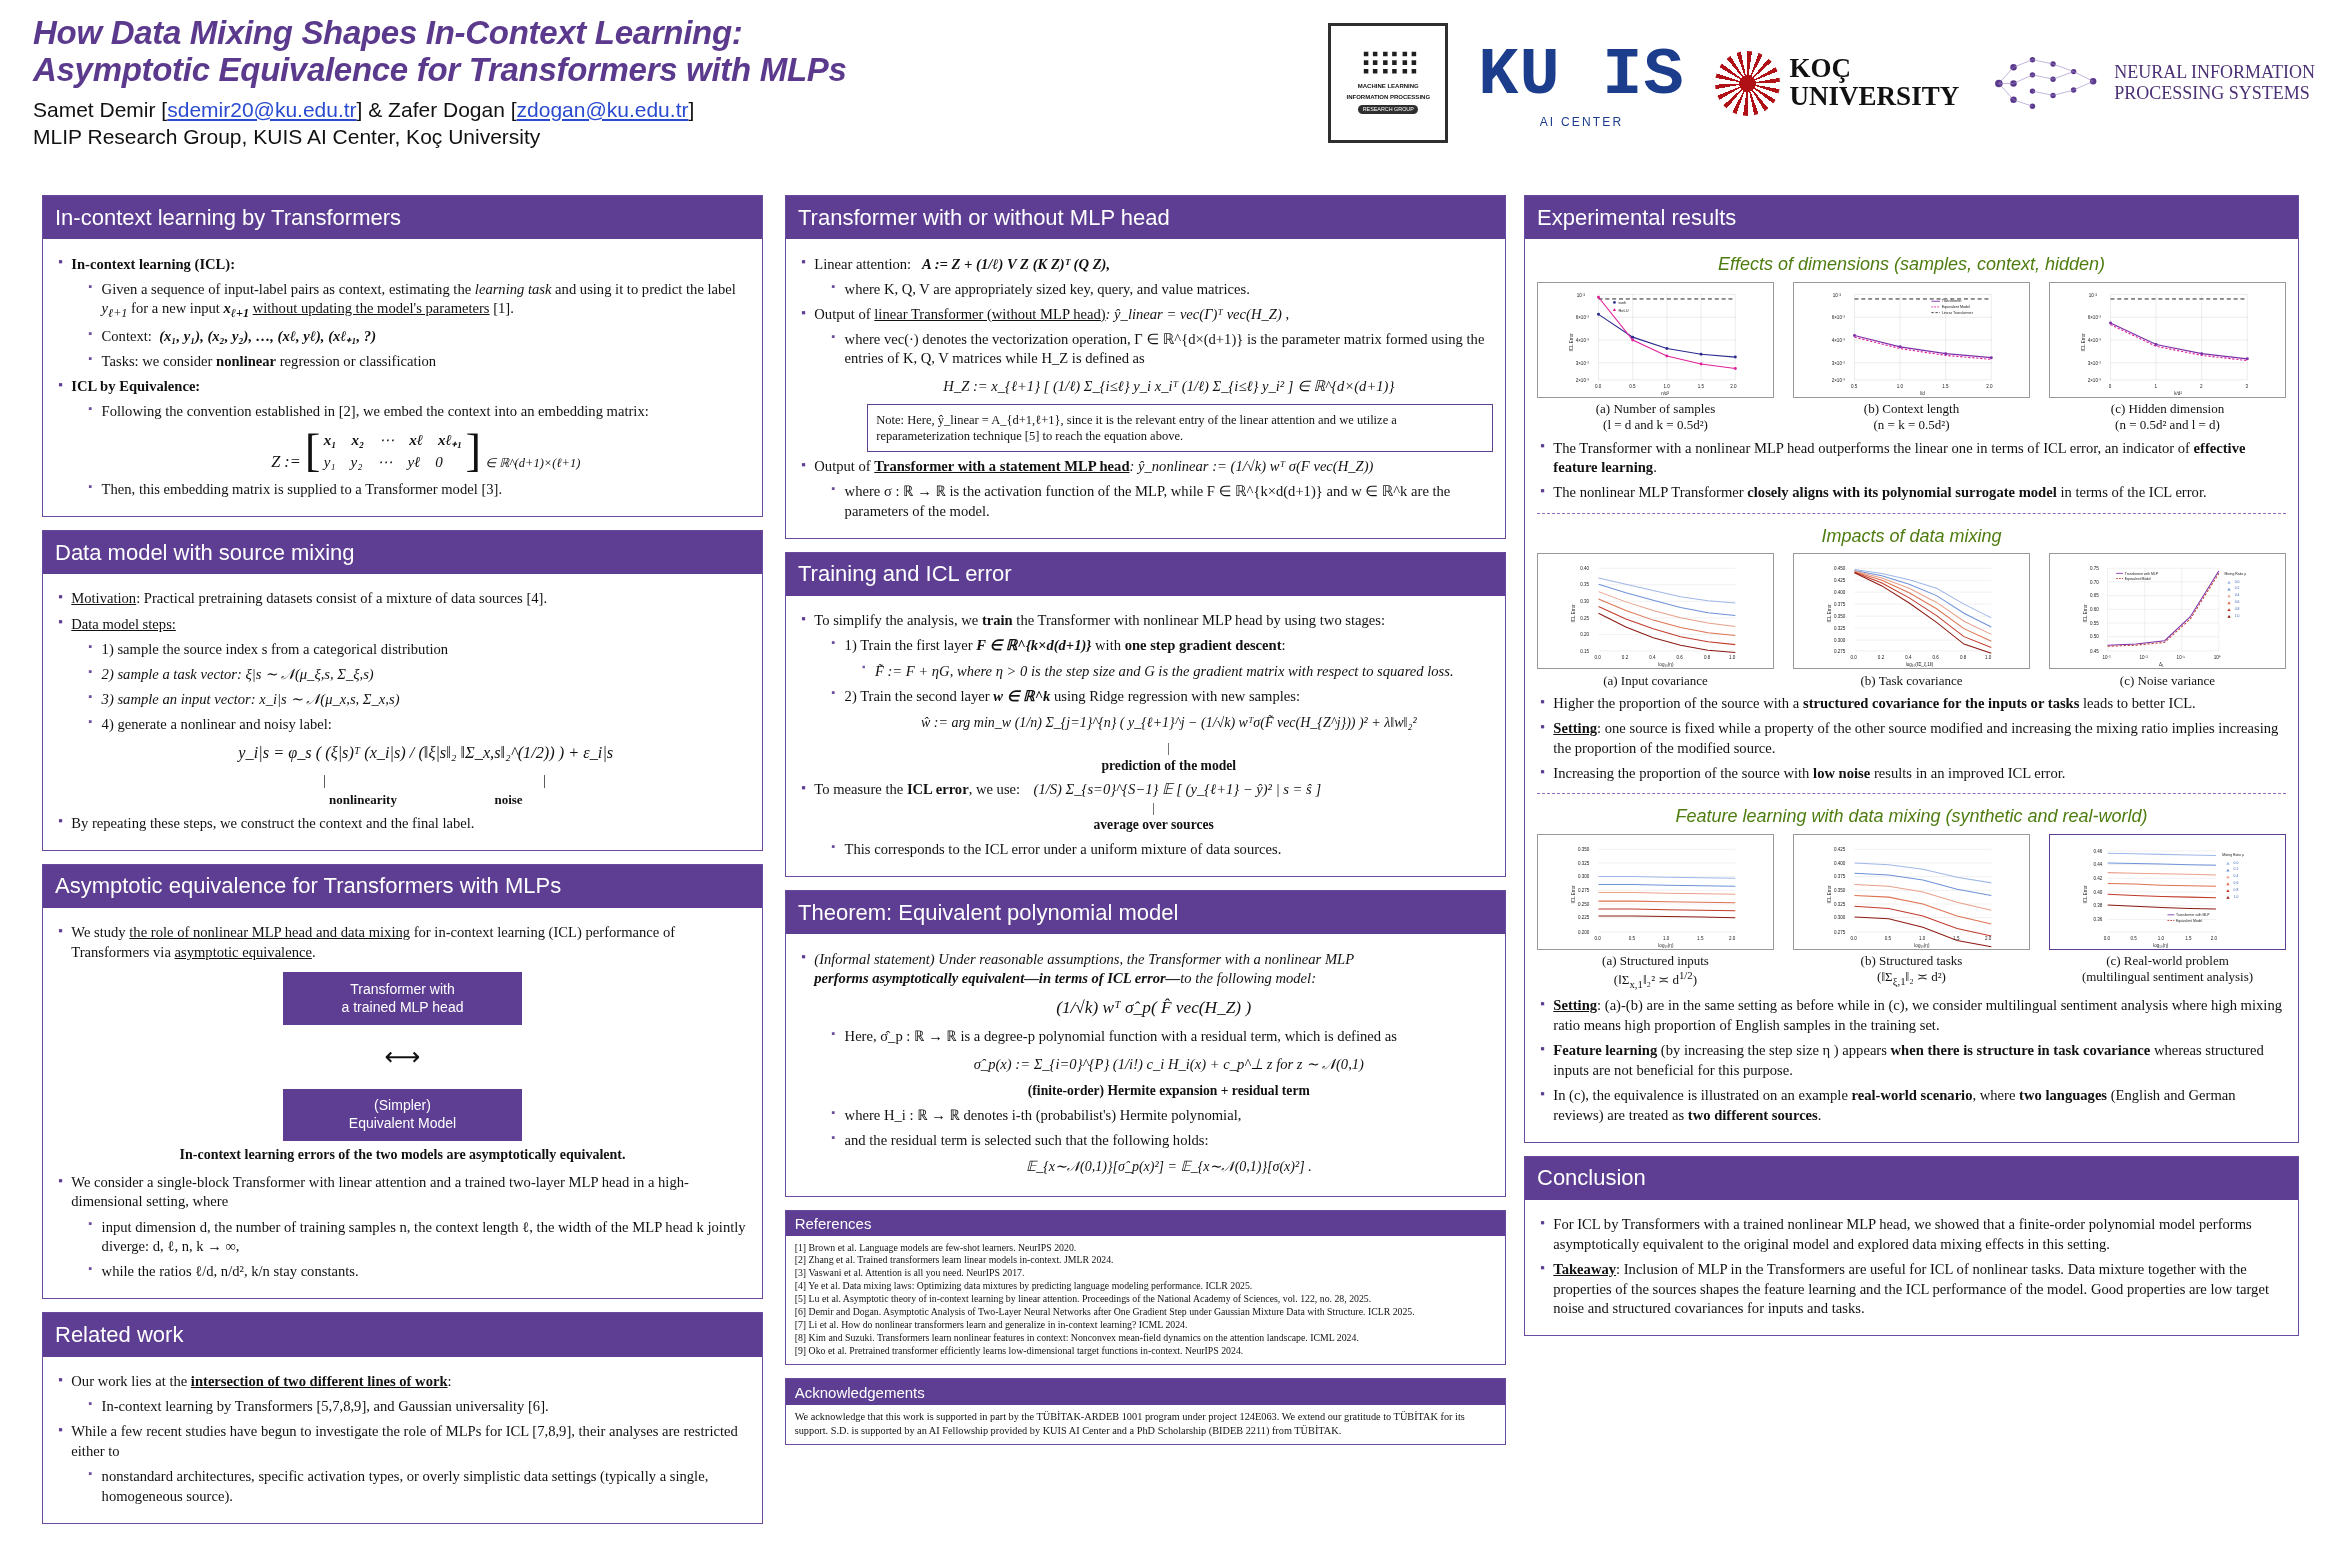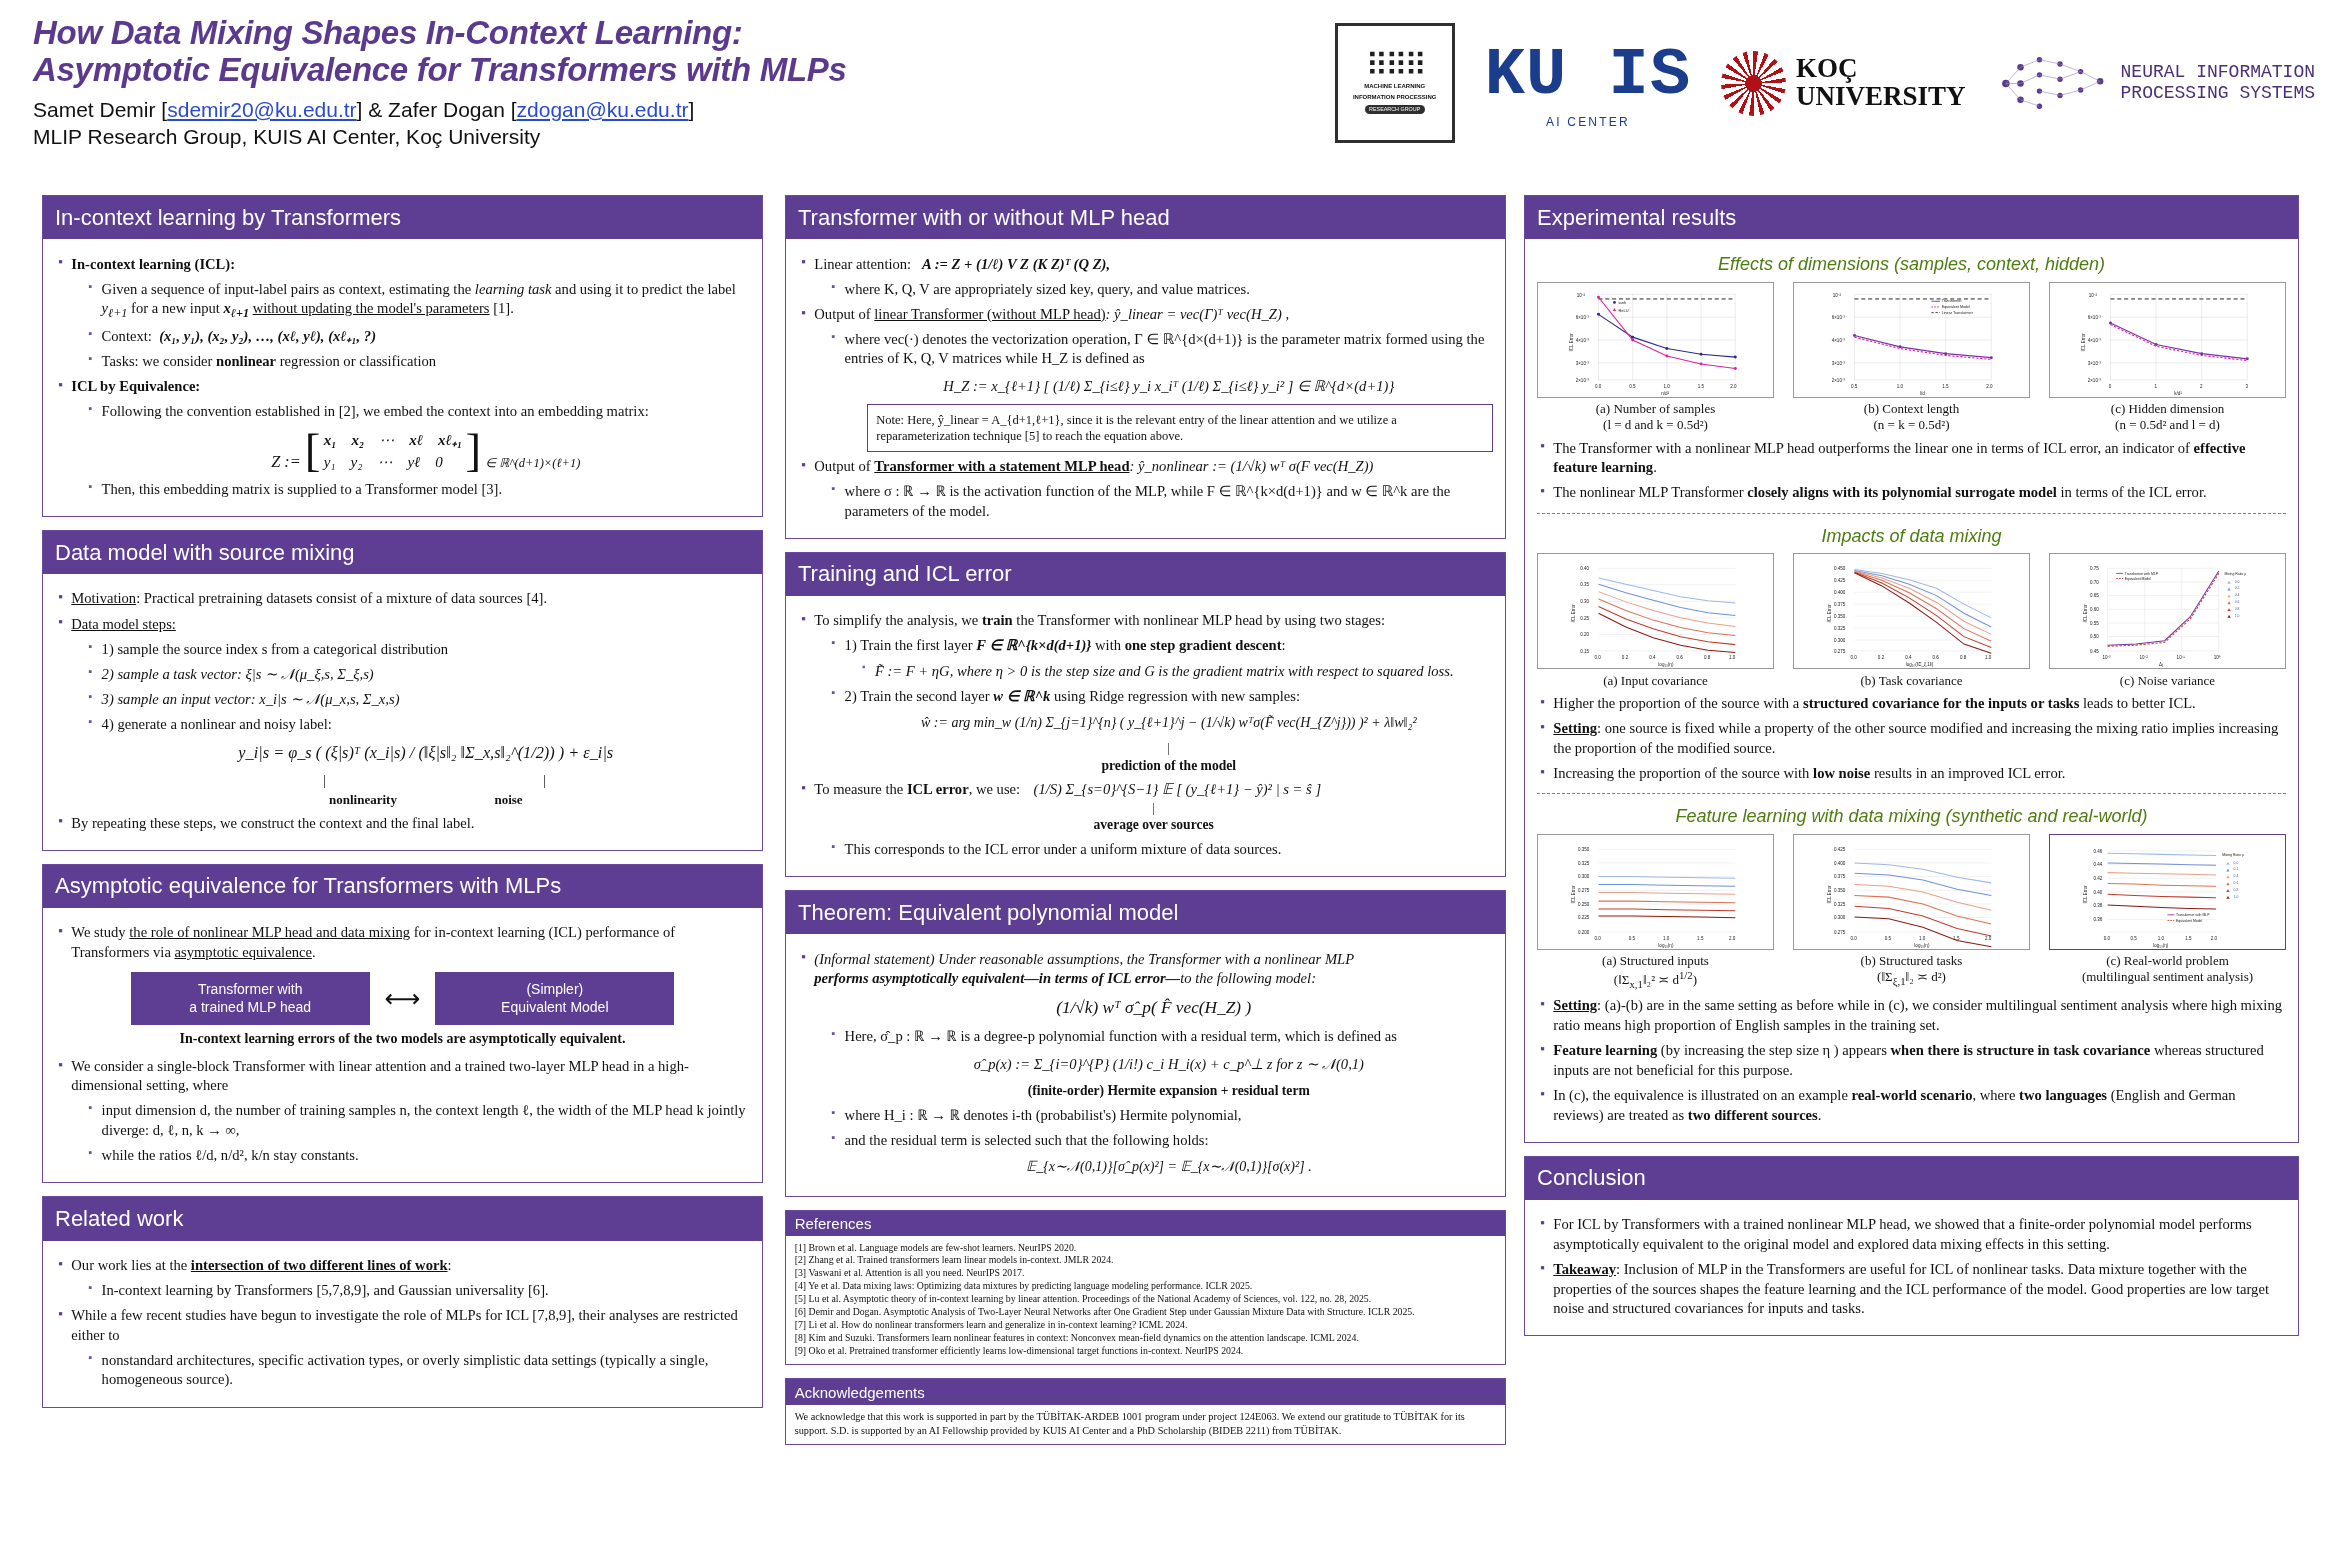--- a/index.html
+++ b/index.html
@@ -21,21 +21,21 @@
   .logo-kuis{display:flex;flex-direction:column;align-items:center;}
   .logo-kuis .ku{font-family:Liberation Mono, monospace;font-weight:bold;font-size:67px;color:#1c3c8c;letter-spacing:1.1px;}
   .logo-kuis .ai{font-family:"Liberation Sans",sans-serif;font-size:12px;color:#1c3c8c;letter-spacing:2.2px;margin-top:1.1px;}
   .logo-koc{display:flex;align-items:center;gap:9.8px;}
   .koc-mark{width:65px;height:65px;border-radius:50%;background:
      radial-gradient(circle at 50% 50%, #b01116 0 18%, transparent 18%),
      conic-gradient(from 0deg,#b01116 0 8deg,transparent 8deg 20deg,#b01116 20deg 28deg,transparent 28deg 40deg,#b01116 40deg 48deg,transparent 48deg 60deg,#b01116 60deg 68deg,transparent 68deg 80deg,#b01116 80deg 88deg,transparent 88deg 100deg,#b01116 100deg 108deg,transparent 108deg 120deg,#b01116 120deg 128deg,transparent 128deg 140deg,#b01116 140deg 148deg,transparent 148deg 160deg,#b01116 160deg 168deg,transparent 168deg 180deg,#b01116 180deg 188deg,transparent 188deg 200deg,#b01116 200deg 208deg,transparent 208deg 220deg,#b01116 220deg 228deg,transparent 228deg 240deg,#b01116 240deg 248deg,transparent 248deg 260deg,#b01116 260deg 268deg,transparent 268deg 280deg,#b01116 280deg 288deg,transparent 288deg 300deg,#b01116 300deg 308deg,transparent 308deg 320deg,#b01116 320deg 328deg,transparent 328deg 340deg,#b01116 340deg 348deg,transparent 348deg 360deg);}
   .koc-txt{font-family:"Liberation Serif",serif;font-weight:bold;font-size:27px;line-height:1.02;color:#111;}
   .logo-neurips{display:flex;align-items:center;gap:11px;}
   .neur-mark{width:114px;height:65px;position:relative;}
-  .neur-txt{font-family:Liberation Mono, monospace;font-size:18px;line-height:1.18;color:#4b3076;font-weight:500;}
+  .neur-txt{font-family:Liberation Serif, serif;font-size:18px;line-height:1.18;color:#4b3076;font-weight:500;}
 
   
   .col{position:absolute;top:195px;}
   .c1{left:42px;width:721px;}
   .c2{left:785px;width:721px;}
   .c3{left:1524px;width:775px;}
 
   .panel{border:1.6px solid #6a4a9e;background:#fff;margin-bottom:13px;}
   .panel-h{background:#5d3e92;color:#fff;font-family:"Liberation Sans",sans-serif;font-size:22px;padding:8.7px 12px;}
   .panel-b{padding:9.8px 12px 11px 12px;font-size:14.6px;line-height:1.35;}
@@ -52,21 +52,21 @@
   .u{text-decoration:underline;}
   .ctr{text-align:center;}
   .math{font-family:"Liberation Serif",serif;font-style:italic;}
   .eq{text-align:center;margin:7.6px 0;font-size:16.3px;}
   .small{font-size:12.5px;}
 
   .notebox{border:1.1px solid #5d3e92;padding:6.5px 8.7px;margin:7.6px 0 3.3px 22px;font-size:12.5px;line-height:1.3;}
   .dashed{border-top:1.6px dashed #8a6cc0;margin:9.8px 0;}
 
   
-  .equiv{display:flex;align-items:center;justify-content:center;gap:15px;margin:9.8px 0 5.4px 0;}
+  .equiv{display:flex;align-items:center;justify-content:center;gap:15px;margin:9.8px 0 5.4px 0;flex-direction:column;}
   .ebox{background:#5d3e92;color:#fff;font-family:"Liberation Sans",sans-serif;font-size:14px;text-align:center;padding:8.7px 5.4px;width:228px;line-height:1.25;}
   .arrow{font-size:25px;color:#111;}
 
   
   .matrix{display:inline-flex;align-items:center;gap:3.3px;font-size:15px;}
   .brk{font-size:47px;line-height:0.8;font-weight:300;}
   .mrows{display:flex;flex-direction:column;gap:2.2px;}
   .mrow{display:flex;gap:15px;}
 
   

